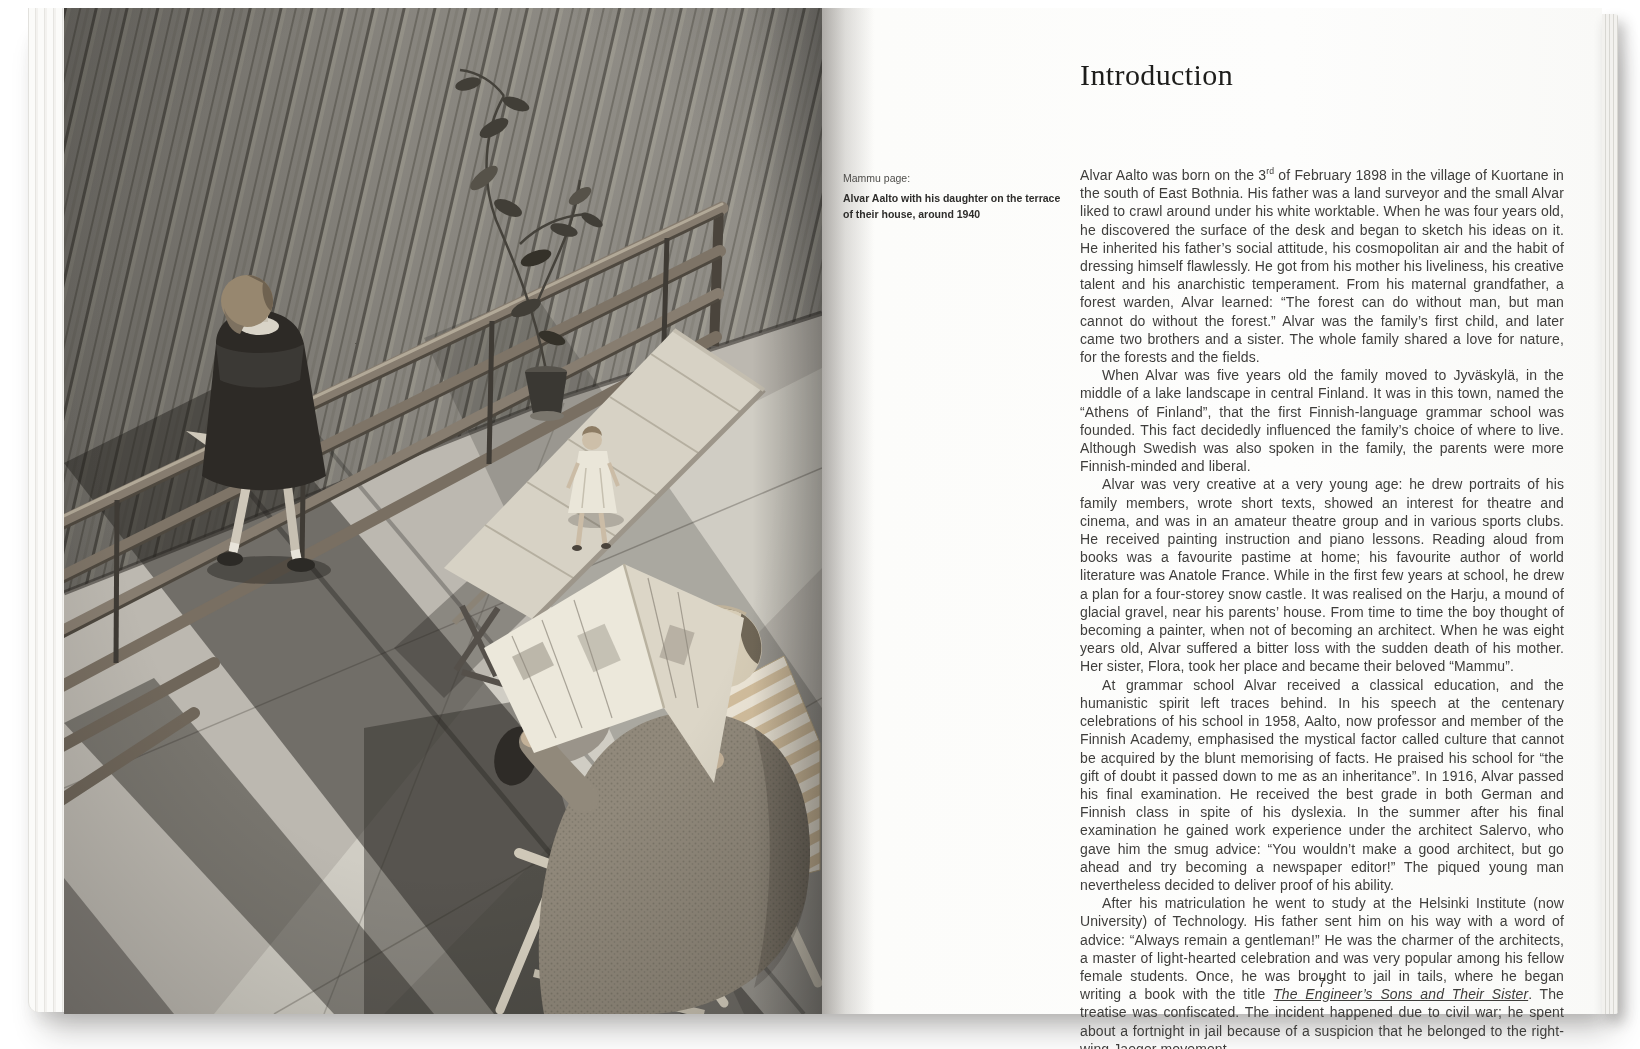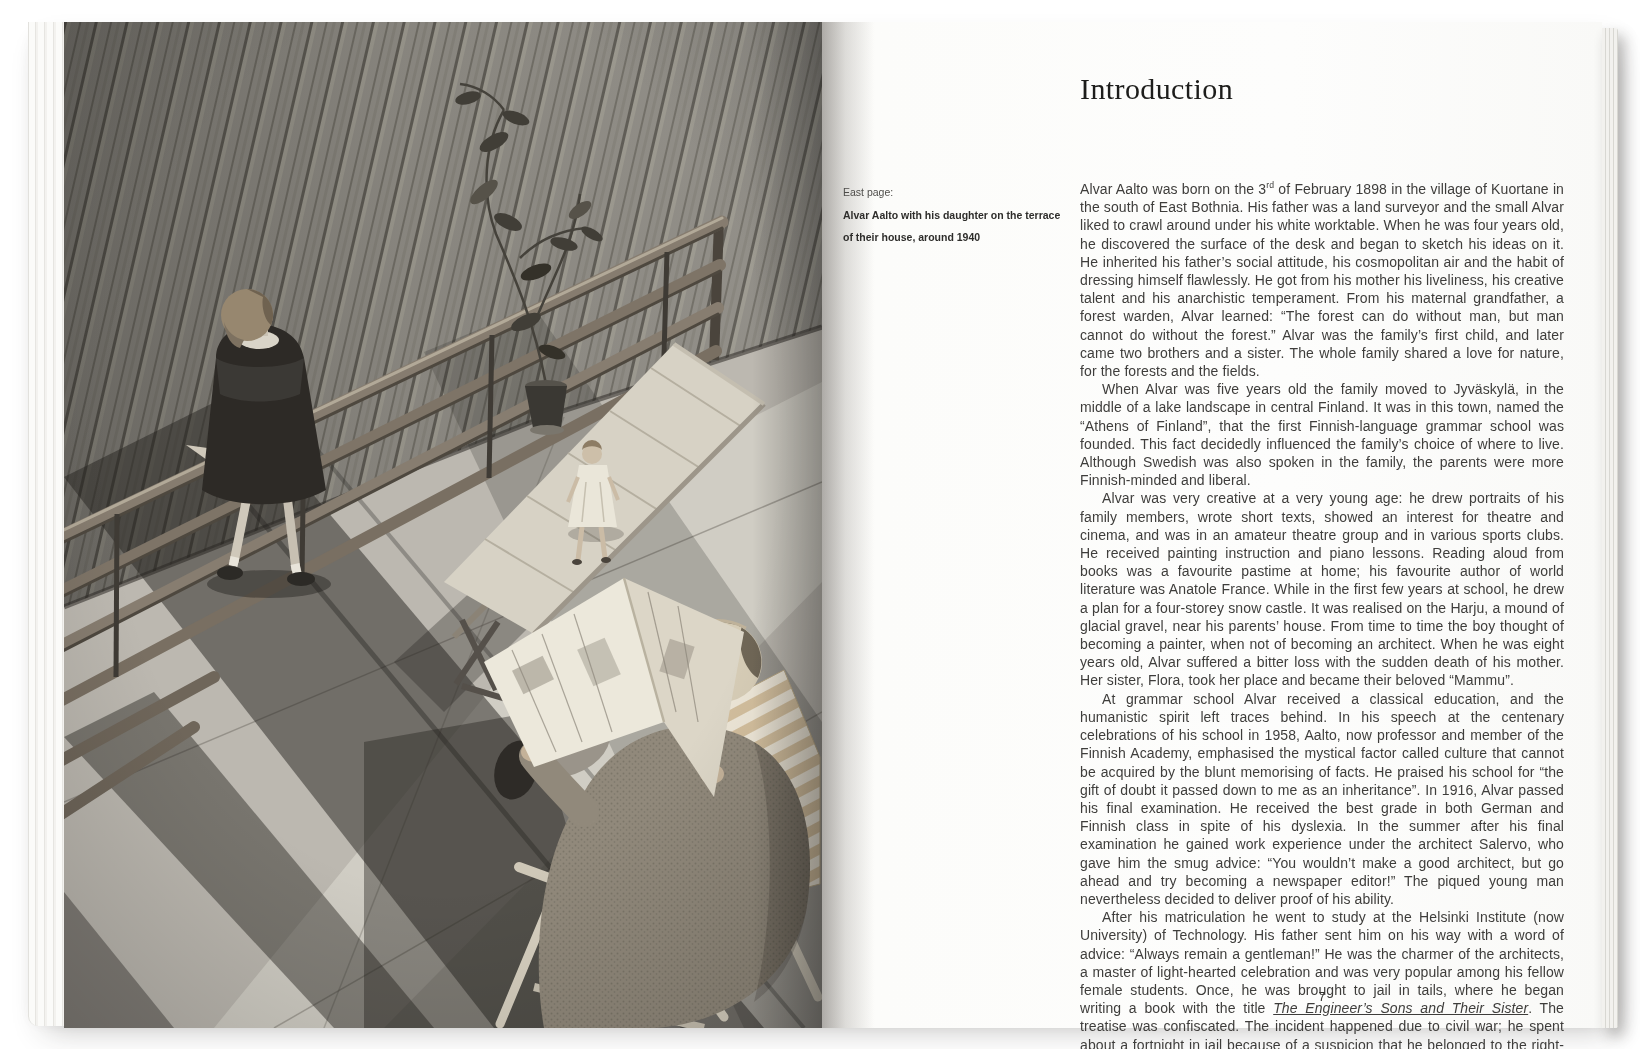--- a/index.html
+++ b/index.html
@@ -1,37 +1,37 @@
 <!DOCTYPE html>
 <html><head>
 <meta charset="utf-8">
 <style>
   html,body{margin:0;padding:0;background:#ffffff;width:1640px;height:1049px;overflow:hidden;
     font-family:"Liberation Sans", sans-serif;}
   .stage{position:relative;width:1640px;height:1049px;background:#ffffff;}
-  .book{position:absolute;left:28px;top:16px;width:1540px;height:1016px;background:transparent;}
+  .book{position:absolute;left:28px;top:2px;width:1540px;height:1016px;background:transparent;}
   .book-shadow{position:absolute;left:40px;top:30px;width:1566px;height:980px;
     box-shadow:6px 18px 30px rgba(40,38,34,0.30), -4px 8px 16px rgba(40,38,34,0.12);}
   .page-stack-left{position:absolute;left:0;top:6px;width:36px;height:1004px;
     background:repeating-linear-gradient(90deg,#fbfbf9 0 6px,#e6e5e1 6px 7px,#f3f2ef 7px 9px);
     border-radius:0 0 0 10px;border-left:1px solid #e2e1dd;}
   .left-page{position:absolute;left:36px;top:6px;width:758px;height:1006px;background:#8f8c85;overflow:hidden;}
   .left-page svg{display:block;width:758px;height:1006px;}
   .right-page{position:absolute;left:794px;top:6px;width:780px;height:1006px;
     background:linear-gradient(90deg,#f4f3f0 0,#fcfcfa 7%,#fdfdfc 60%,#f9f9f7 100%);}
   .gutter-shadow{position:absolute;left:0;top:0;bottom:0;width:52px;
     background:linear-gradient(90deg,rgba(58,53,47,0.38),rgba(58,53,47,0.14) 45%,rgba(58,53,47,0) 100%);}
   .page-stack-right{position:absolute;left:1574px;top:12px;width:16px;height:1000px;
     background:repeating-linear-gradient(90deg,#f2f1ee 0 3px,#d8d7d2 3px 4px);
     border-radius:0 3px 3px 0;box-shadow:6px 8px 14px rgba(40,38,34,0.30);}
   .title{position:absolute;left:258px;top:50px;margin:0;font-family:"Liberation Serif", serif;
     font-weight:400;font-size:30px;letter-spacing:0.4px;color:#1d1d1b;}
   .caption{position:absolute;left:21px;top:164px;width:220px;}
   .caption-prefix{font-size:10.5px;color:#4e4d4a;margin-bottom:6px;}
-  .caption-text{font-size:10.5px;font-weight:700;color:#2e2d2b;line-height:22px;}
+  .caption-text{font-size:10.5px;font-weight:700;color:#2e2d2b;line-height:16px;}
   .body-col{position:absolute;left:258px;top:158px;width:484px;}
   .body-col p{margin:0;font-size:14px;line-height:18.2px;text-align:justify;
     color:#3e3d3b;letter-spacing:0.1px;}
   .body-col p + p{text-indent:22px;}
   .body-col sup{font-size:0.62em;vertical-align:super;line-height:0;}
   .body-col i{font-style:italic;text-decoration:underline;}
   .page-number{position:absolute;left:258px;top:968px;width:484px;text-align:center;
     font-size:12.5px;color:#34332f;}
 </style>
 </head>
@@ -250,21 +250,21 @@
           <rect x="0" y="0" width="758" height="1006" fill="url(#vg)"></rect>
           <rect x="688" y="0" width="70" height="1006" fill="url(#gut)"></rect>
         </g>
       </svg>
     </div>
 
     <div class="right-page">
       <div class="gutter-shadow"></div>
       <h1 class="title">Introduction</h1>
       <div class="caption">
-        <div class="caption-prefix">East page:</div>
+        <div class="caption-prefix">Mammu page:</div>
         <div class="caption-text">Alvar Aalto with his daughter on the terrace of their house, around 1940</div>
       </div>
       <div class="body-col" id="article">
           <p><span>Alvar Aalto was born on the 3</span><sup>rd</sup><span> of February 1898 in the village of Kuortane in the south of East Bothnia. His father was a land surveyor and the small Alvar liked to crawl around under his white worktable. When he was four years old, he discovered the surface of the desk and began to sketch his ideas on it. He inherited his father’s social attitude, his cosmopolitan air and the habit of dressing himself flawlessly. He got from his mother his liveliness, his creative talent and his anarchistic temperament. From his maternal grandfather, a forest warden, Alvar learned: “The forest can do without man, but man cannot do without the forest.” Alvar was the family’s first child, and later came two brothers and a sister. The whole family shared a love for nature, for the forests and the fields.</span></p>
           <p><span>When Alvar was five years old the family moved to Jyväskylä, in the middle of a lake landscape in central Finland. It was in this town, named the “Athens of Finland”, that the first Finnish-language grammar school was founded. This fact decidedly influenced the family’s choice of where to live. Although Swedish was also spoken in the family, the parents were more Finnish-minded and liberal.</span></p>
           <p><span>Alvar was very creative at a very young age: he drew portraits of his family members, wrote short texts, showed an interest for theatre and cinema, and was in an amateur theatre group and in various sports clubs. He received painting instruction and piano lessons. Reading aloud from books was a favourite pastime at home; his favourite author of world literature was Anatole France. While in the first few years at school, he drew a plan for a four-storey snow castle. It was realised on the Harju, a mound of glacial gravel, near his parents’ house. From time to time the boy thought of becoming a painter, when not of becoming an architect. When he was eight years old, Alvar suffered a bitter loss with the sudden death of his mother. Her sister, Flora, took her place and became their beloved “Mammu”.</span></p>
           <p><span>At grammar school Alvar received a classical education, and the humanistic spirit left traces behind. In his speech at the centenary celebrations of his school in 1958, Aalto, now professor and member of the Finnish Academy, emphasised the mystical factor called culture that cannot be acquired by the blunt memorising of facts. He praised his school for “the gift of doubt it passed down to me as an inheritance”. In 1916, Alvar passed his final examination. He received the best grade in both German and Finnish class in spite of his dyslexia. In the summer after his final examination he gained work experience under the architect Salervo, who gave him the smug advice: “You wouldn’t make a good architect, but go ahead and try becoming a newspaper editor!” The piqued young man nevertheless decided to deliver proof of his ability.</span></p>
           <p><span>After his matriculation he went to study at the Helsinki Institute (now University) of Technology. His father sent him on his way with a word of advice: “Always remain a gentleman!” He was the charmer of the architects, a master of light-hearted celebration and was very popular among his fellow female students. Once, he was brought to jail in tails, where he began writing a book with the title </span><i>The Engineer’s Sons and Their Sister</i><span>. The treatise was confiscated. The incident happened due to civil war; he spent about a fortnight in jail because of a suspicion that he belonged to the right-wing Jaeger movement.</span></p>
         </div>
       <div class="page-number">7</div>

